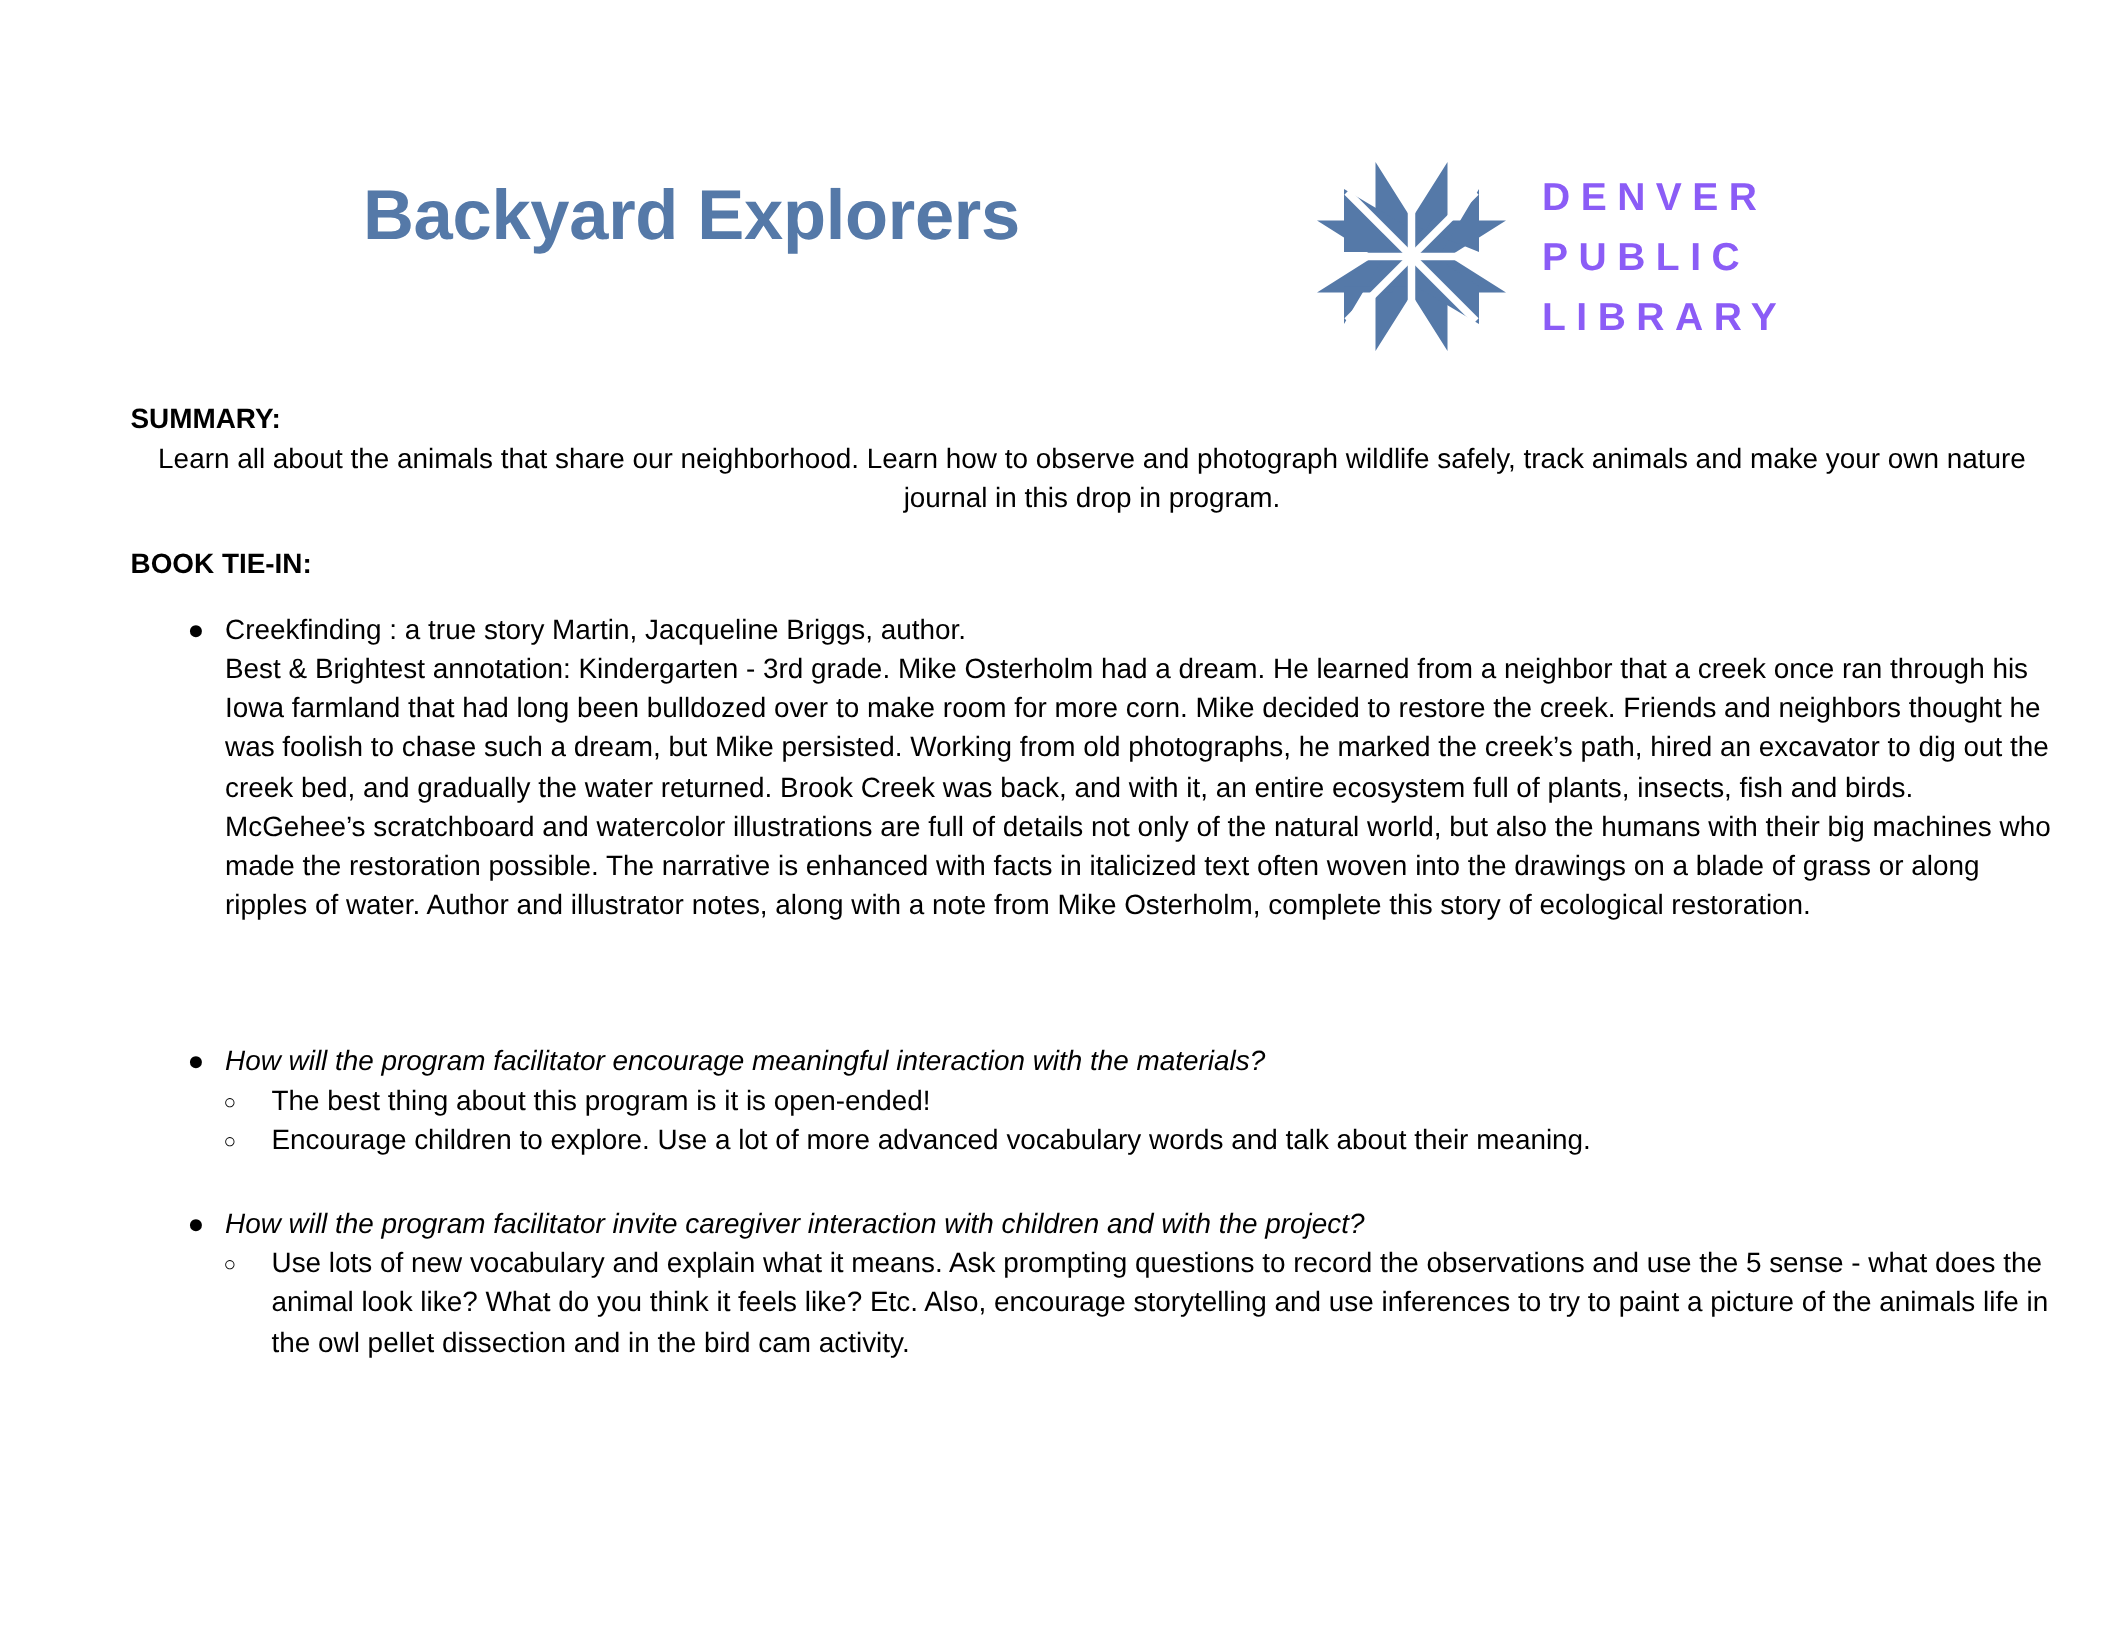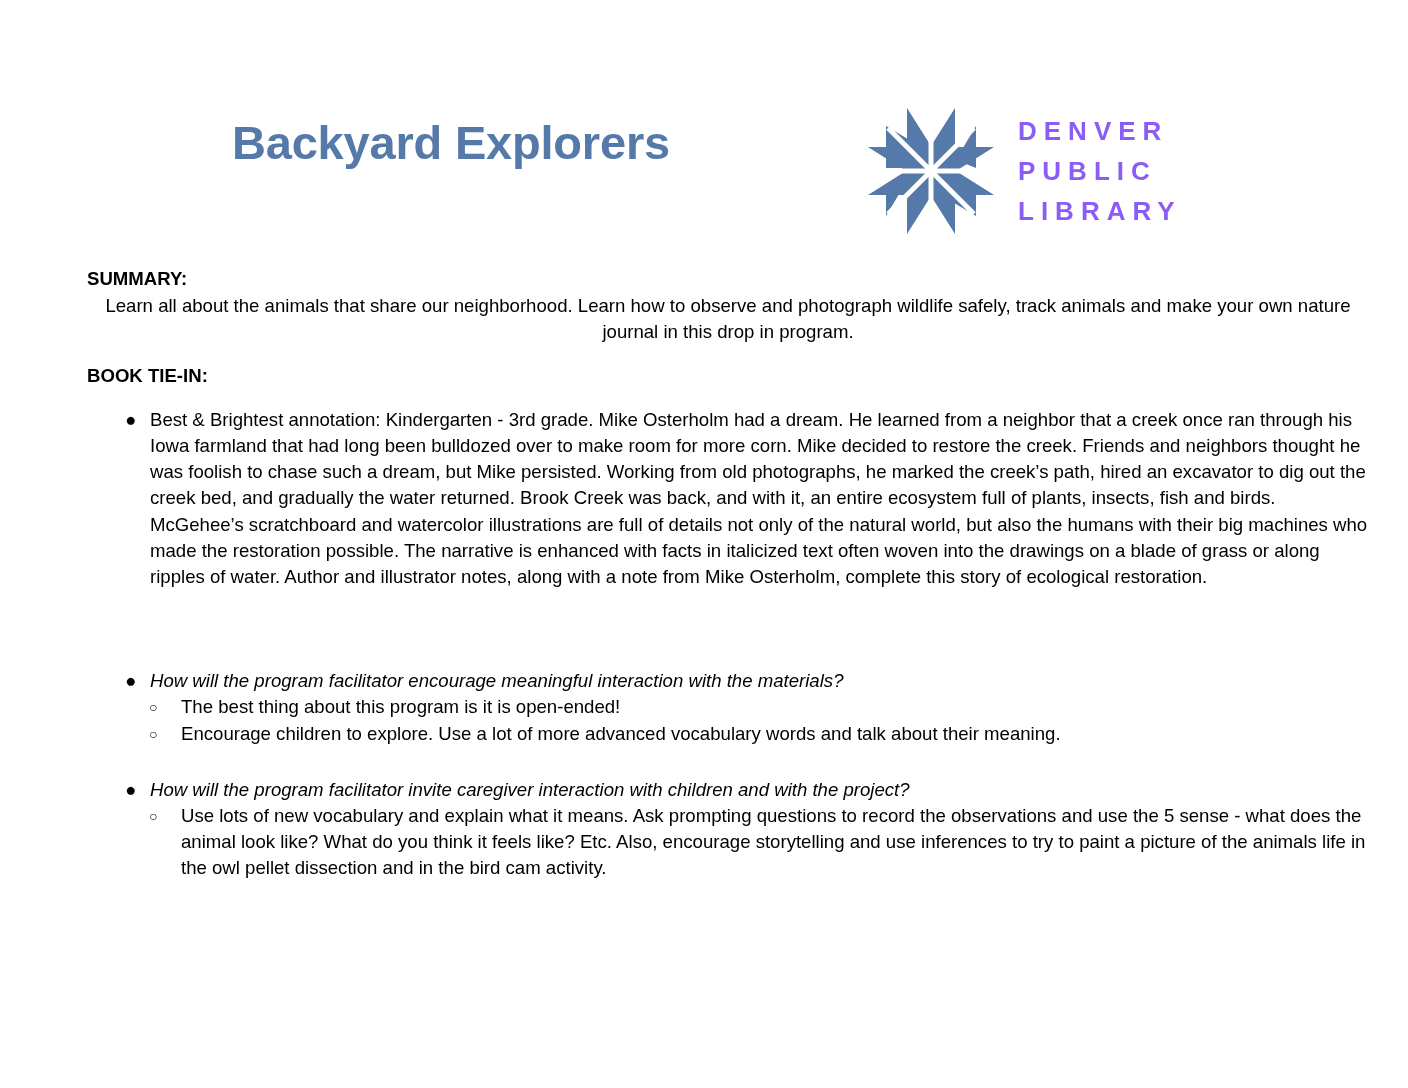--- a/index.html
+++ b/index.html
@@ -20,20 +20,21 @@
     width: 1408px;
     height: 1088px;
     background: #ffffff;
     box-sizing: border-box;
   }
 
   
   .header {
     position: relative;
     height: 250px;
+    margin-left: 10px;
   }
 
   .doc-title {
     position: absolute;
     left: 232px;
     top: 118px;
     font-size: 47px;
     font-weight: bold;
     color: #5579a8;
     letter-spacing: -0.2px;
@@ -195,20 +196,21 @@
 
     <div class="gap-sm"></div>
 
     <div class="section-head">BOOK TIE-IN:</div>
 
     <div class="gap-sm"></div>
 
     <ul class="lvl1">
       <li>
         <span class="bullet">●</span>
+        <span class="li-text">Creekfinding : a true story Martin, Jacqueline Briggs, author.</span>
         <span class="li-text">Best &amp; Brightest annotation: Kindergarten - 3rd grade. Mike Osterholm had a dream. He learned from a neighbor that a creek once ran through his Iowa farmland that had long been bulldozed over to make room for more corn. Mike decided to restore the creek. Friends and neighbors thought he was foolish to chase such a dream, but Mike persisted. Working from old photographs, he marked the creek’s path, hired an excavator to dig out the creek bed, and gradually the water returned. Brook Creek was back, and with it, an entire ecosystem full of plants, insects, fish and birds. McGehee’s scratchboard and watercolor illustrations are full of details not only of the natural world, but also the humans with their big machines who made the restoration possible. The narrative is enhanced with facts in italicized text often woven into the drawings on a blade of grass or along ripples of water. Author and illustrator notes, along with a note from Mike Osterholm, complete this story of ecological restoration.</span>
       </li>
     </ul>
 
     <div class="gap-lg"></div>
 
 
     <div class="gap-sm"></div>
 
 

